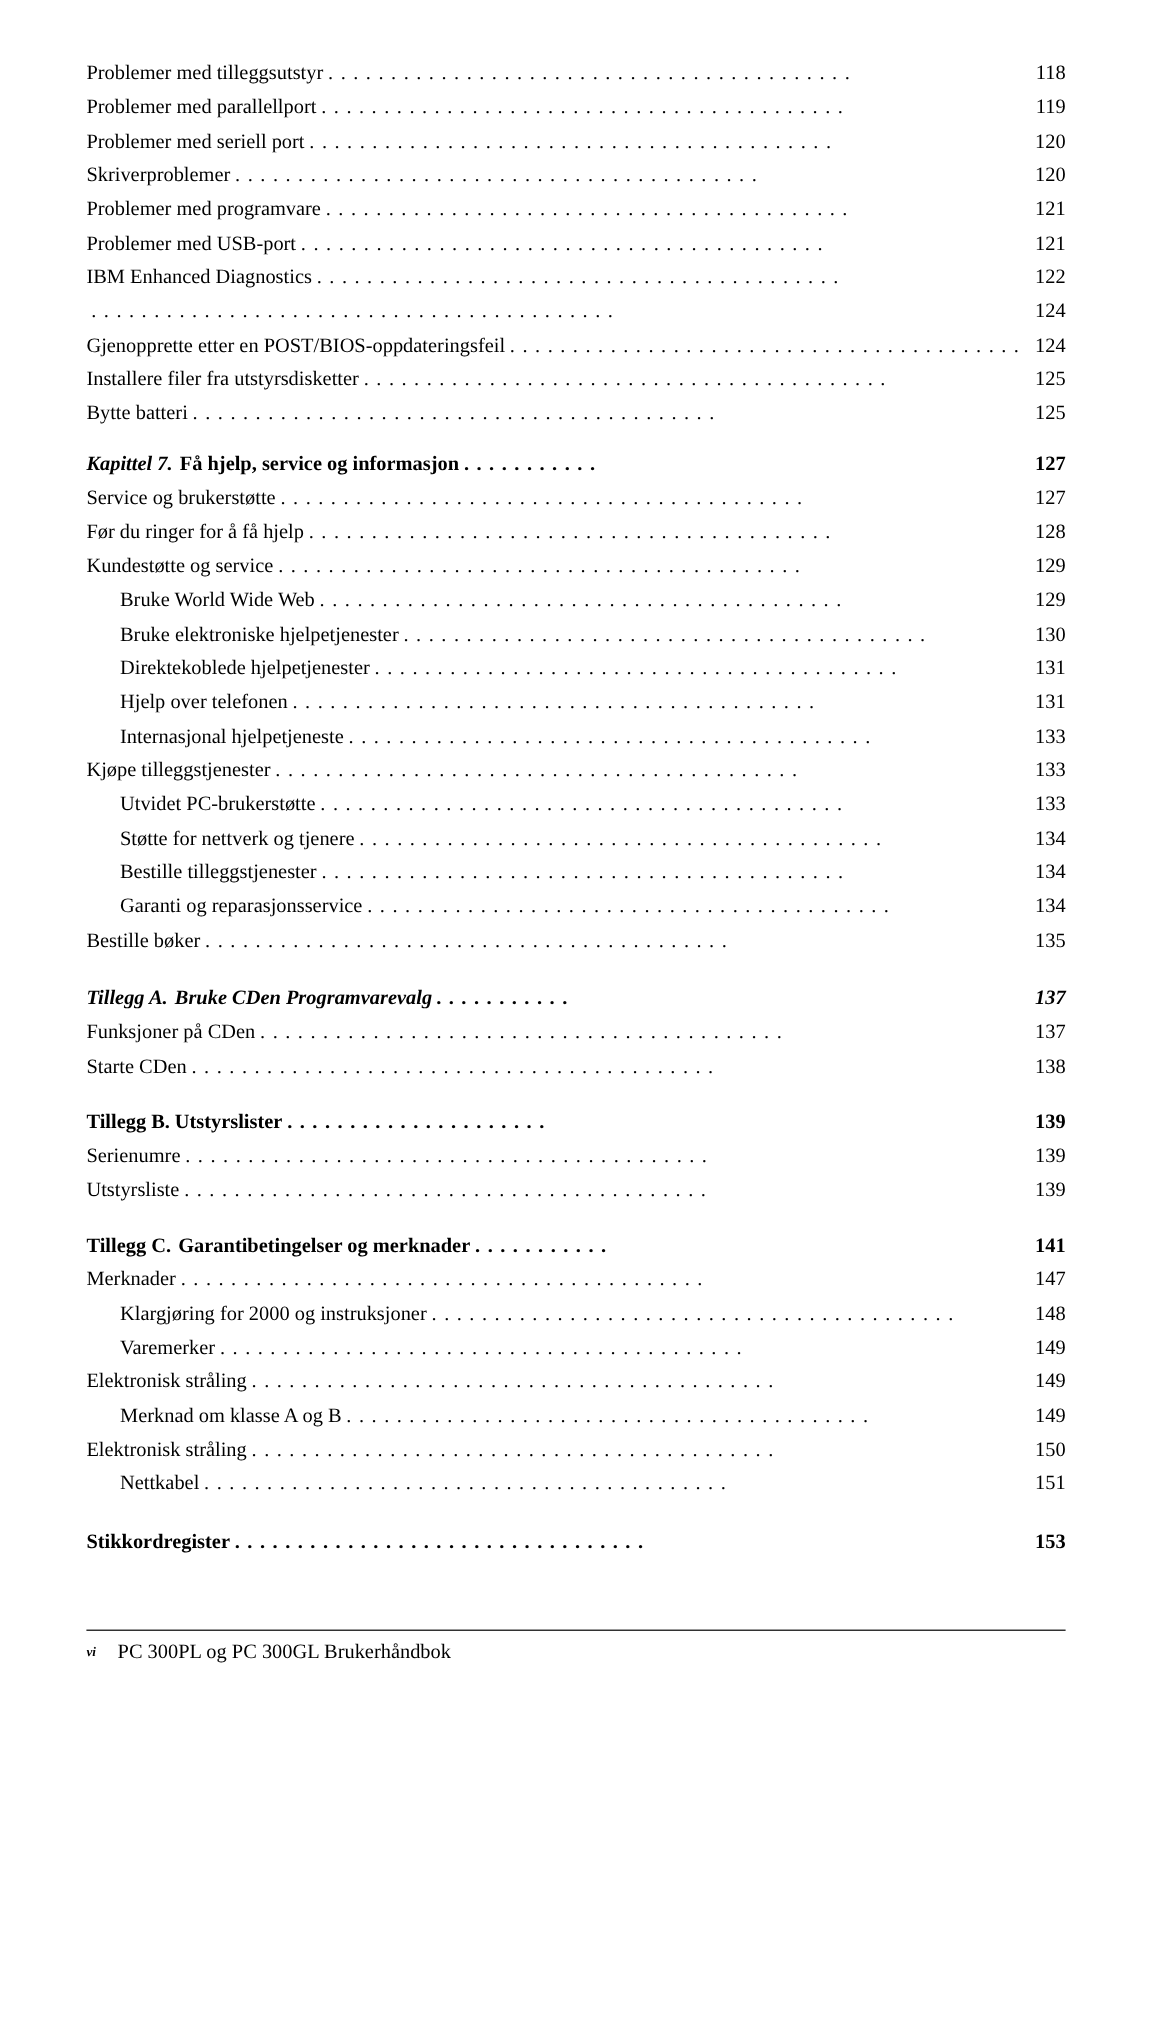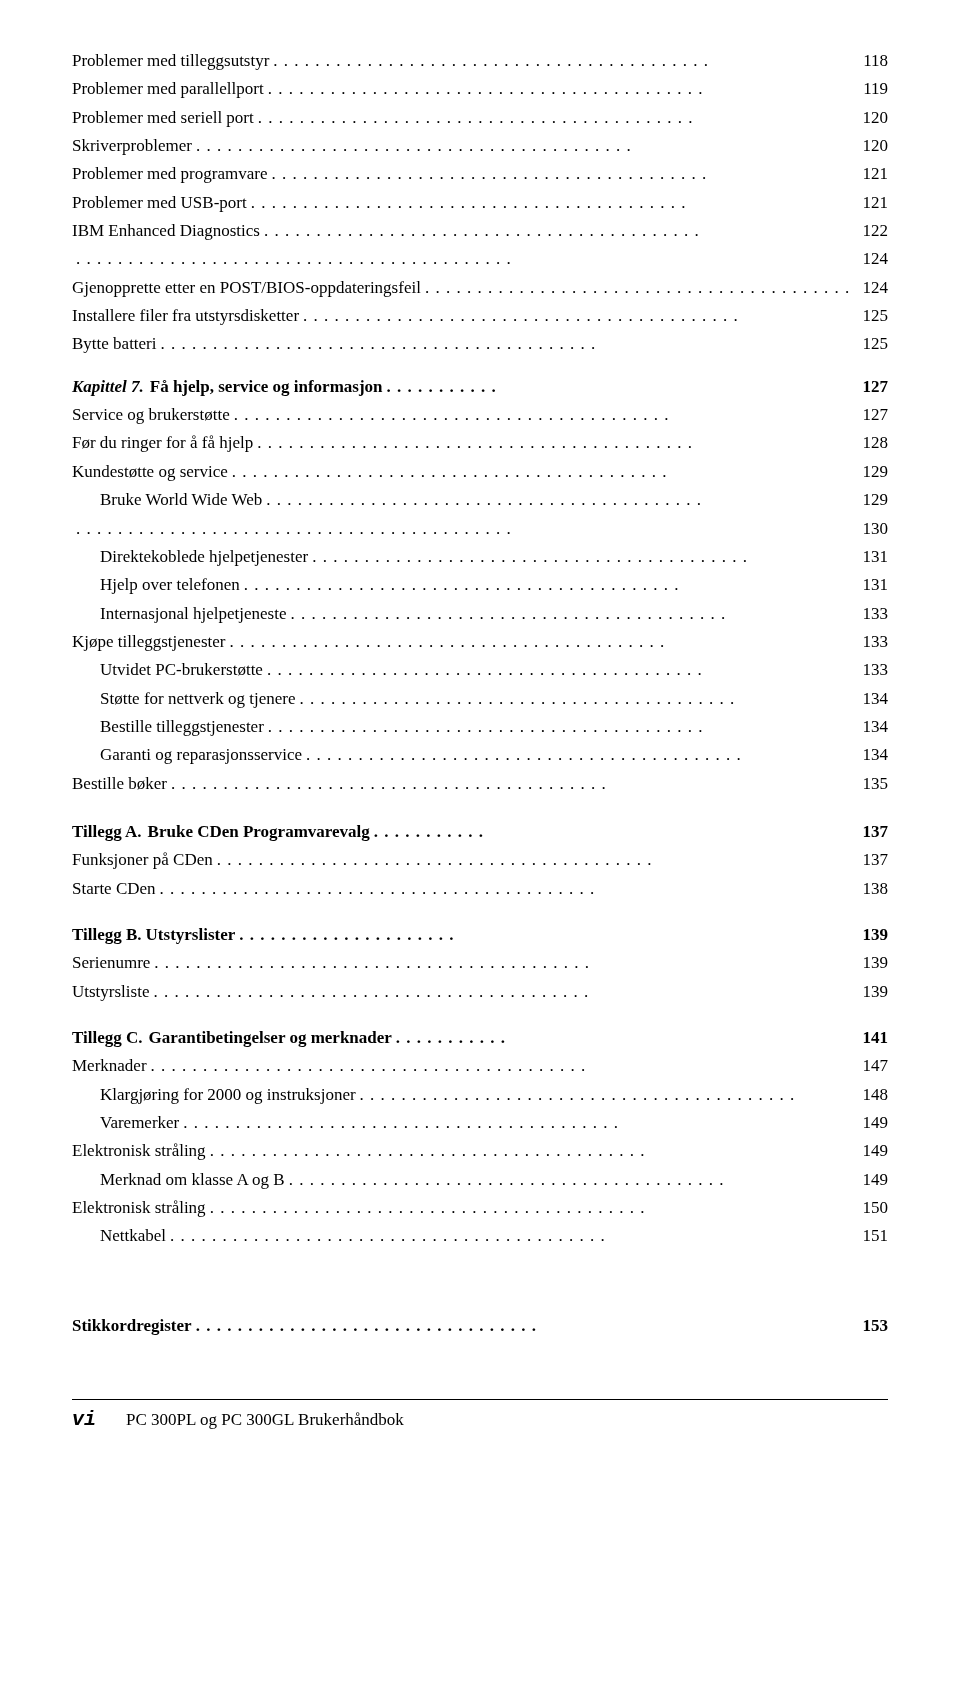--- a/index.html
+++ b/index.html
@@ -56,24 +56,23 @@
     }
     .footer {
       display: flex;
       align-items: center;
       margin-top: 60px;
       border-top: 1px solid #000;
       padding-top: 8px;
     }
     .footer-vi {
       font-weight: bold;
-      font-size: 20px;
-      margin-right: 30px;
+      font-size: 11px;
+      margin-right: 18px;
       font-style: italic;
-      font-family: Liberation Mono, monospace;
     }
     .footer-text {
       font-size: 17px;
     }
   </style>
 </head>
 <body>
 
 <div>
 
@@ -156,20 +155,21 @@
         <span class="toc-label">Kundestøtte og service</span>
         <span class="toc-dots">. . . . . . . . . . . . . . . . . . . . . . . . . . . . . . . . . . . . . . . . . .</span>
         <span class="toc-page">129</span>
       </div>
       <div class="toc-entry">
         <span class="toc-label indent1">Bruke World Wide Web</span>
         <span class="toc-dots">. . . . . . . . . . . . . . . . . . . . . . . . . . . . . . . . . . . . . . . . . .</span>
         <span class="toc-page">129</span>
       </div>
       <div class="toc-entry">
+        <span class="toc-label indent1">Bruke elektroniske hjelpetjenester</span>
         <span class="toc-dots">. . . . . . . . . . . . . . . . . . . . . . . . . . . . . . . . . . . . . . . . . .</span>
         <span class="toc-page">130</span>
       </div>
       <div class="toc-entry">
         <span class="toc-label indent1">Direktekoblede hjelpetjenester</span>
         <span class="toc-dots">. . . . . . . . . . . . . . . . . . . . . . . . . . . . . . . . . . . . . . . . . .</span>
         <span class="toc-page">131</span>
       </div>
       <div class="toc-entry">
         <span class="toc-label indent1">Hjelp over telefonen</span>
@@ -206,21 +206,21 @@
         <span class="toc-dots">. . . . . . . . . . . . . . . . . . . . . . . . . . . . . . . . . . . . . . . . . .</span>
         <span class="toc-page">134</span>
       </div>
       <div class="toc-entry">
         <span class="toc-label">Bestille bøker</span>
         <span class="toc-dots">. . . . . . . . . . . . . . . . . . . . . . . . . . . . . . . . . . . . . . . . . .</span>
         <span class="toc-page">135</span>
       </div>
     </div>
 
-  <div class="toc-entry appendix-heading" style="">
+  <div class="toc-entry appendix-heading" style="font-style:italic;">
     <span class="toc-label" style="font-weight:bold;">Tillegg A.</span>
     <span class="toc-label" style="font-weight:bold; margin-left:6px;">Bruke CDen Programvarevalg</span>
     <span class="toc-dots">. . . . . . . . . . .</span>
     <span class="toc-page">137</span>
   </div>
 
   <div id="appendixA-entries">
       <div class="toc-entry">
         <span class="toc-label">Funksjoner på CDen</span>
         <span class="toc-dots">. . . . . . . . . . . . . . . . . . . . . . . . . . . . . . . . . . . . . . . . . .</span>
@@ -292,21 +292,21 @@
         <span class="toc-page">150</span>
       </div>
       <div class="toc-entry">
         <span class="toc-label indent1">Nettkabel</span>
         <span class="toc-dots">. . . . . . . . . . . . . . . . . . . . . . . . . . . . . . . . . . . . . . . . . .</span>
         <span class="toc-page">151</span>
       </div>
     </div>
 
   <div class="toc-entry" style="margin-top:22px; font-weight:bold;">
-    <span class="toc-label" style="font-weight:bold;margin-top:41px;">Stikkordregister</span>
+    <span class="toc-label" style="font-weight:bold;">Stikkordregister</span>
     <span class="toc-dots">. . . . . . . . . . . . . . . . . . . . . . . . . . . . . . . . .</span>
     <span class="toc-page">153</span>
   </div>
 
 </div>
 
 <div class="footer">
   <span class="footer-vi">vi</span>
   <span class="footer-text">PC 300PL og PC 300GL Brukerhåndbok</span>
 </div>

